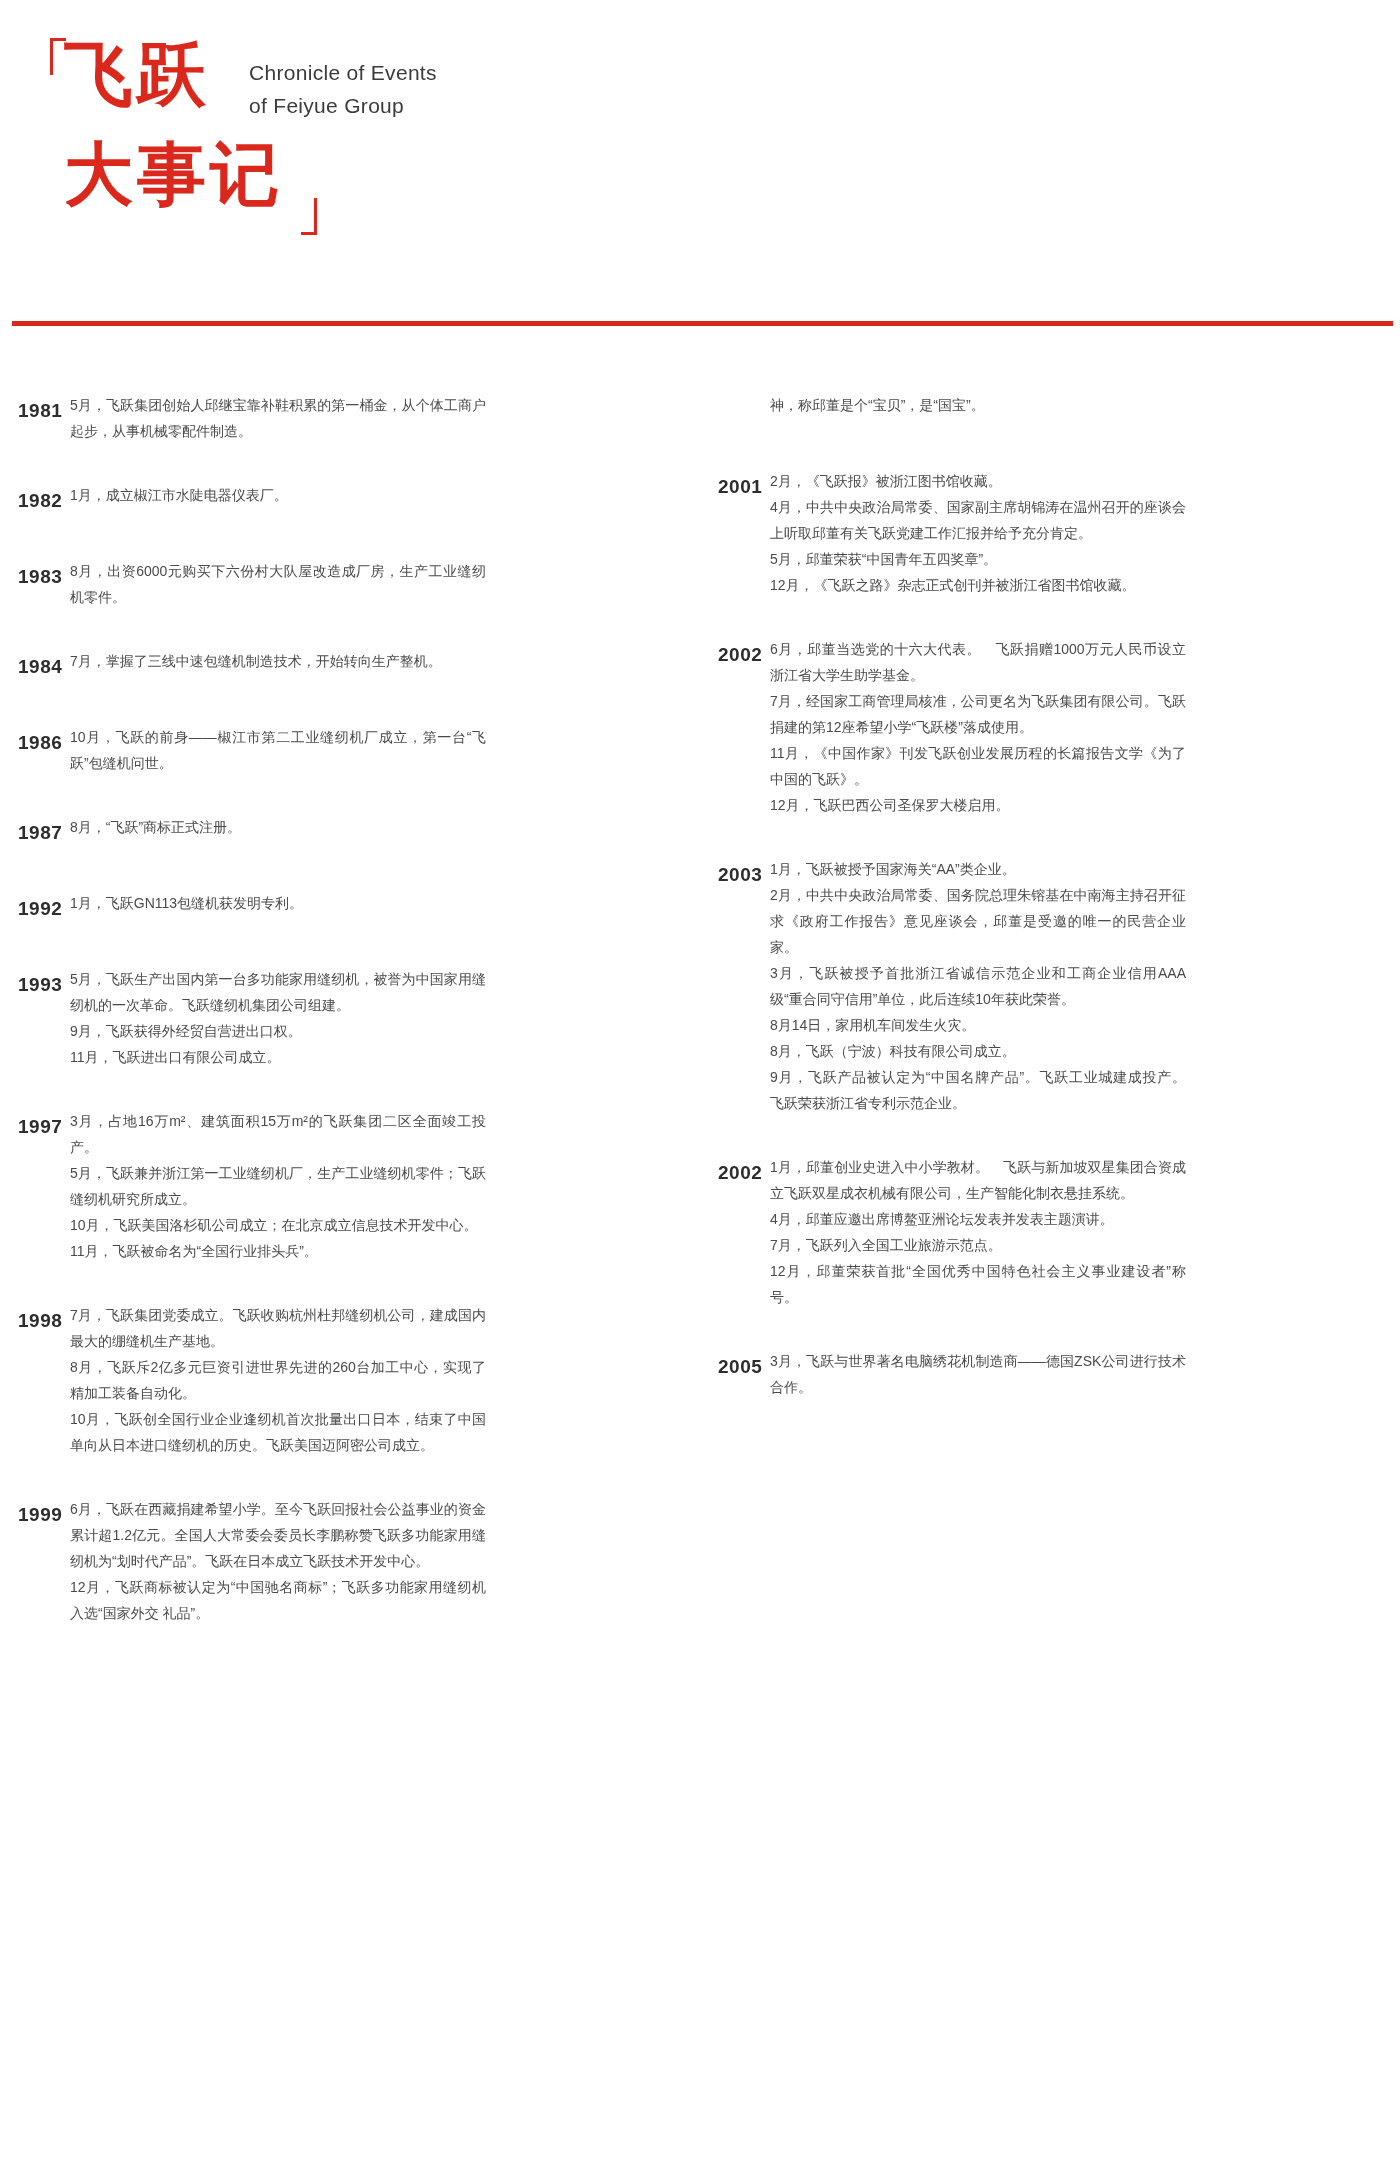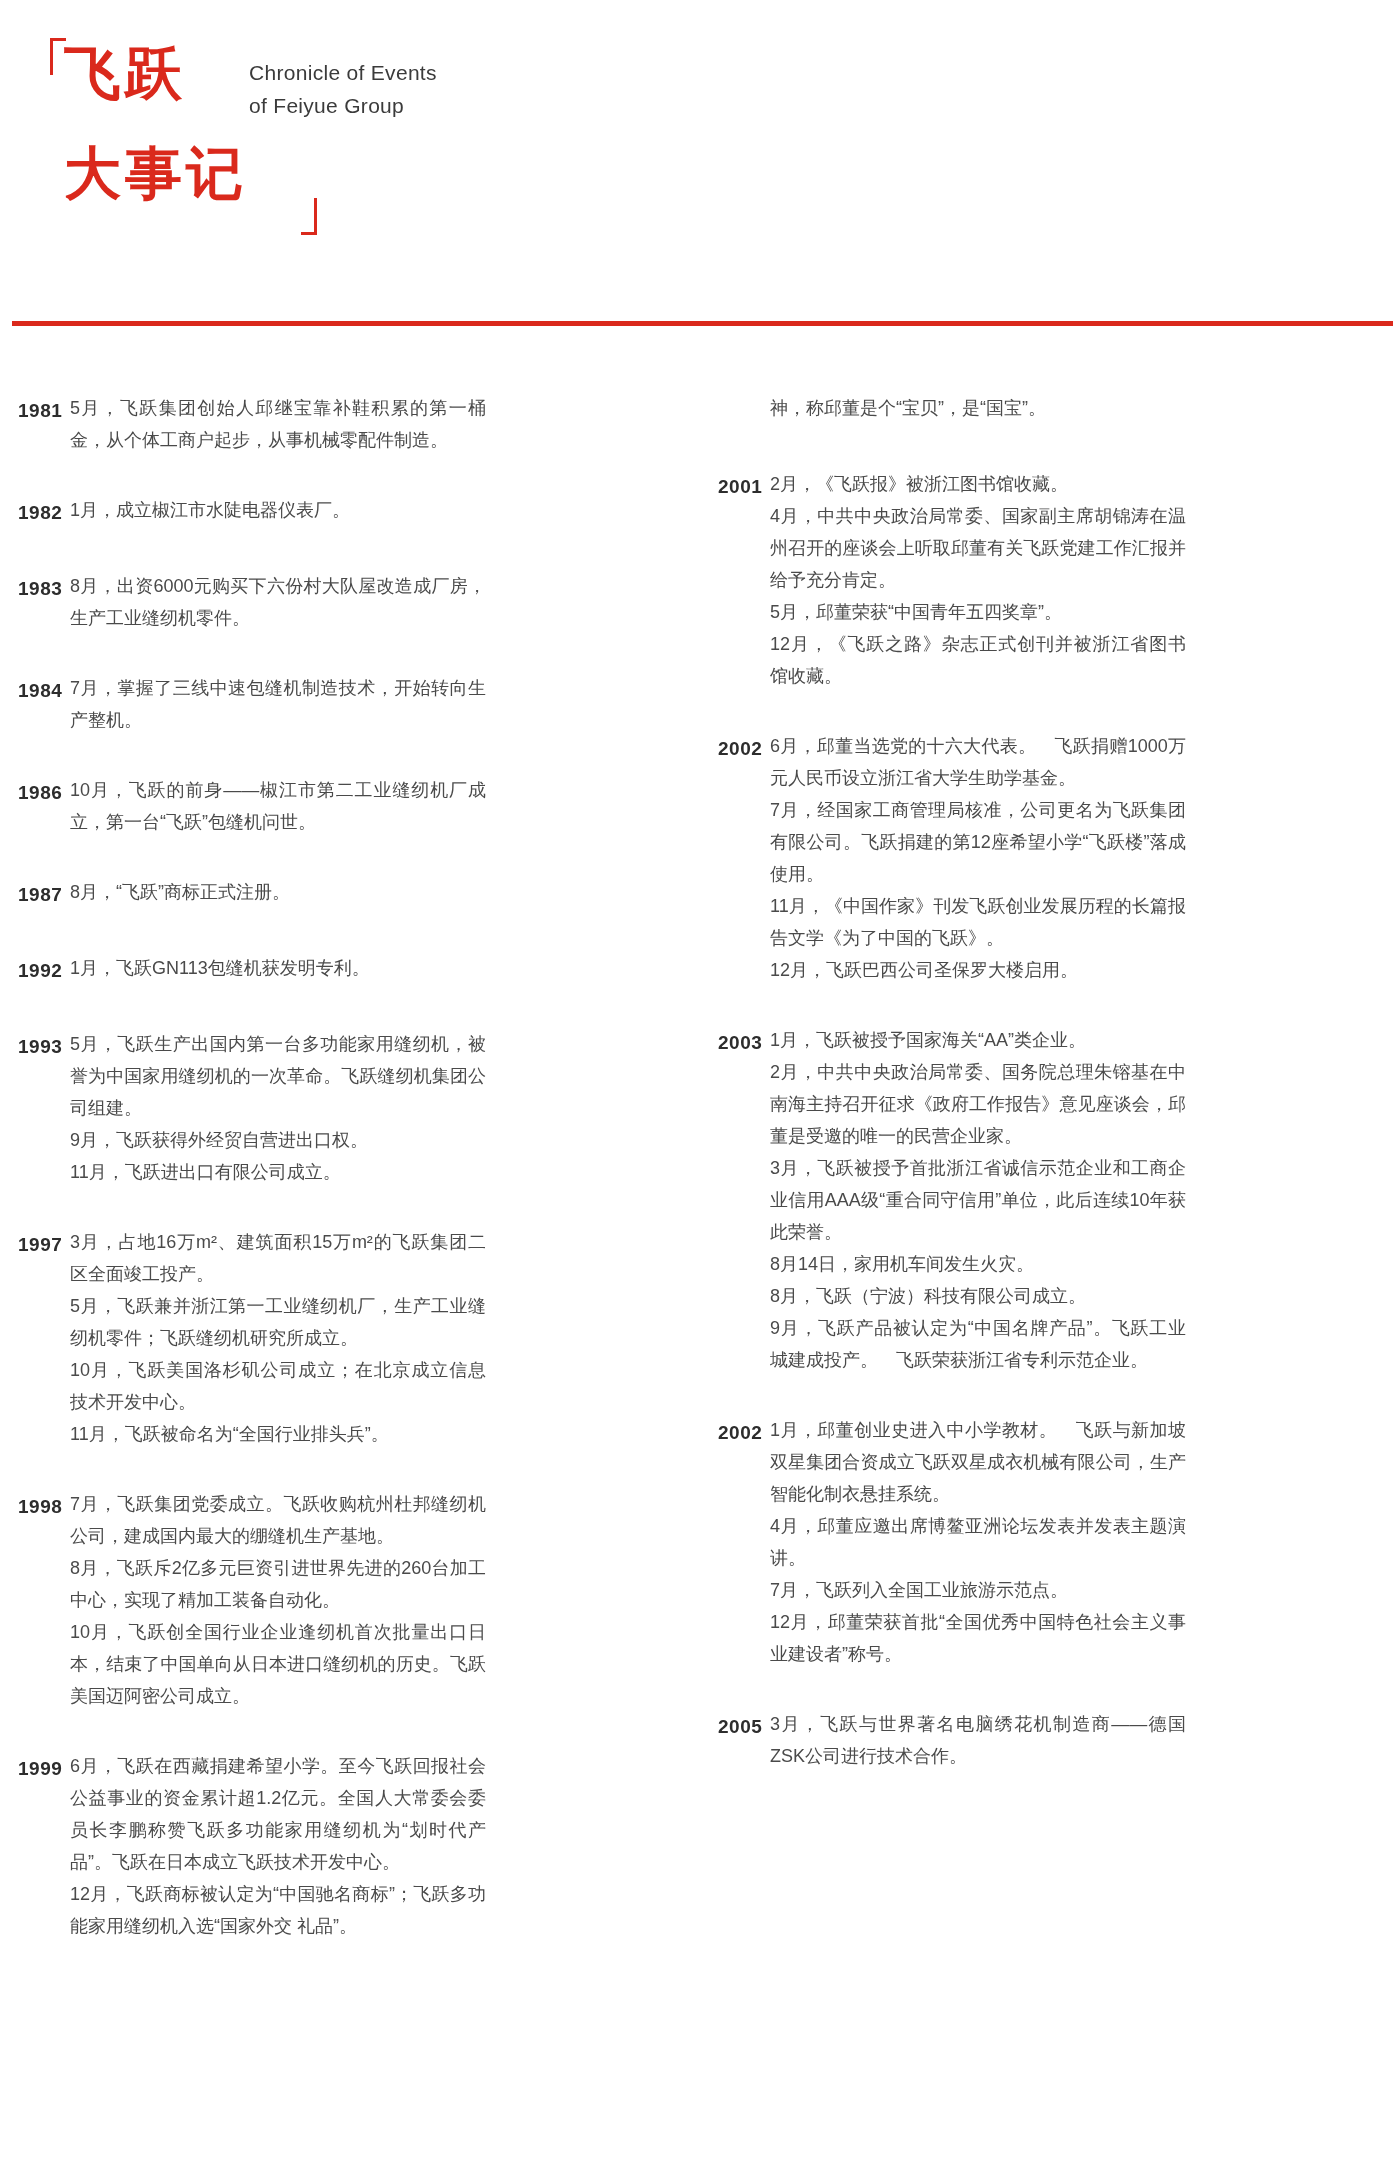--- a/index.html
+++ b/index.html
@@ -17,22 +17,22 @@
   .bracket-open {
     left: 50px; top: 38px; width: 16px; height: 37px;
     border-top: 3px solid var(--red); border-left: 3px solid var(--red);
   }
   .bracket-close {
     left: 301px; top: 198px; width: 16px; height: 37px;
     border-bottom: 3px solid var(--red); border-right: 3px solid var(--red);
   }
   .title-cn {
     position: absolute; left: 64px;
-    font-family: Liberation Serif, serif;
-    font-size: 57px; line-height: 1.12; letter-spacing: 4px;
+    font-family: Liberation Mono, monospace;
+    font-size: 69px; line-height: 1.12; letter-spacing: 4px;
     color: var(--red); font-weight: 600; white-space: nowrap;
   }
   .title-line1 { top: 42px; }
   .title-line2 { top: 142px; }
   .subtitle-en {
     position: absolute; left: 249px; top: 56px;
     font-size: 21px; line-height: 33px; color: var(--sub-text);
     letter-spacing: 0.3px; white-space: nowrap;
   }
   .divider {
@@ -43,21 +43,21 @@
   .col { position: absolute; top: 392px; width: 468px; }
   .col-left  { left: 18px; }
   .col-right { left: 718px; }
   .entry { position: relative; padding-left: 52px; margin-bottom: 38px; min-height: 38px; }
   .entry .year {
     position: absolute; left: 0; top: 0;
     font-size: 19px; line-height: 38px; font-weight: 700;
     color: var(--year-text); letter-spacing: 0.5px;
   }
   .entry p.event {
-    margin: 0; font-size: 18px; line-height: 32px;
+    margin: 0; font-size: 14px; line-height: 26px;
     color: var(--body-text); text-align: justify;
   }
 </style>
 </head>
 <body>
 
 <header>
   <span class="bracket bracket-open"></span>
   <div class="title-cn title-line1">飞跃</div>
   <div class="subtitle-en">

